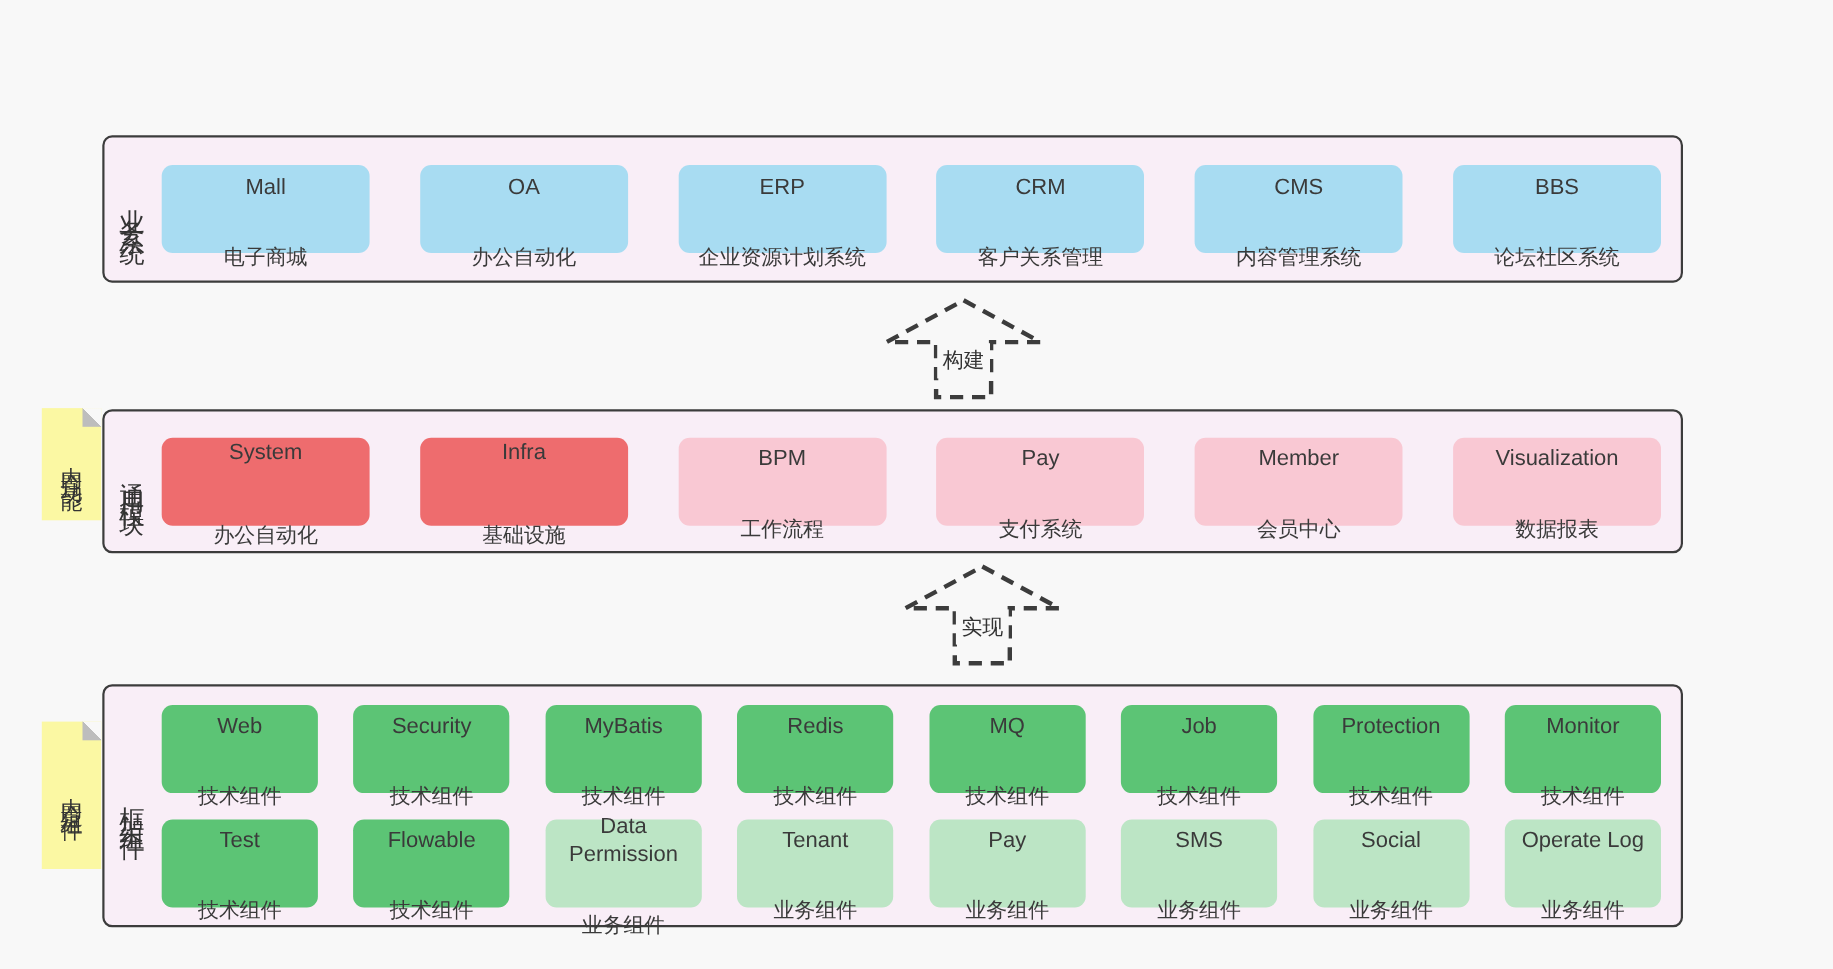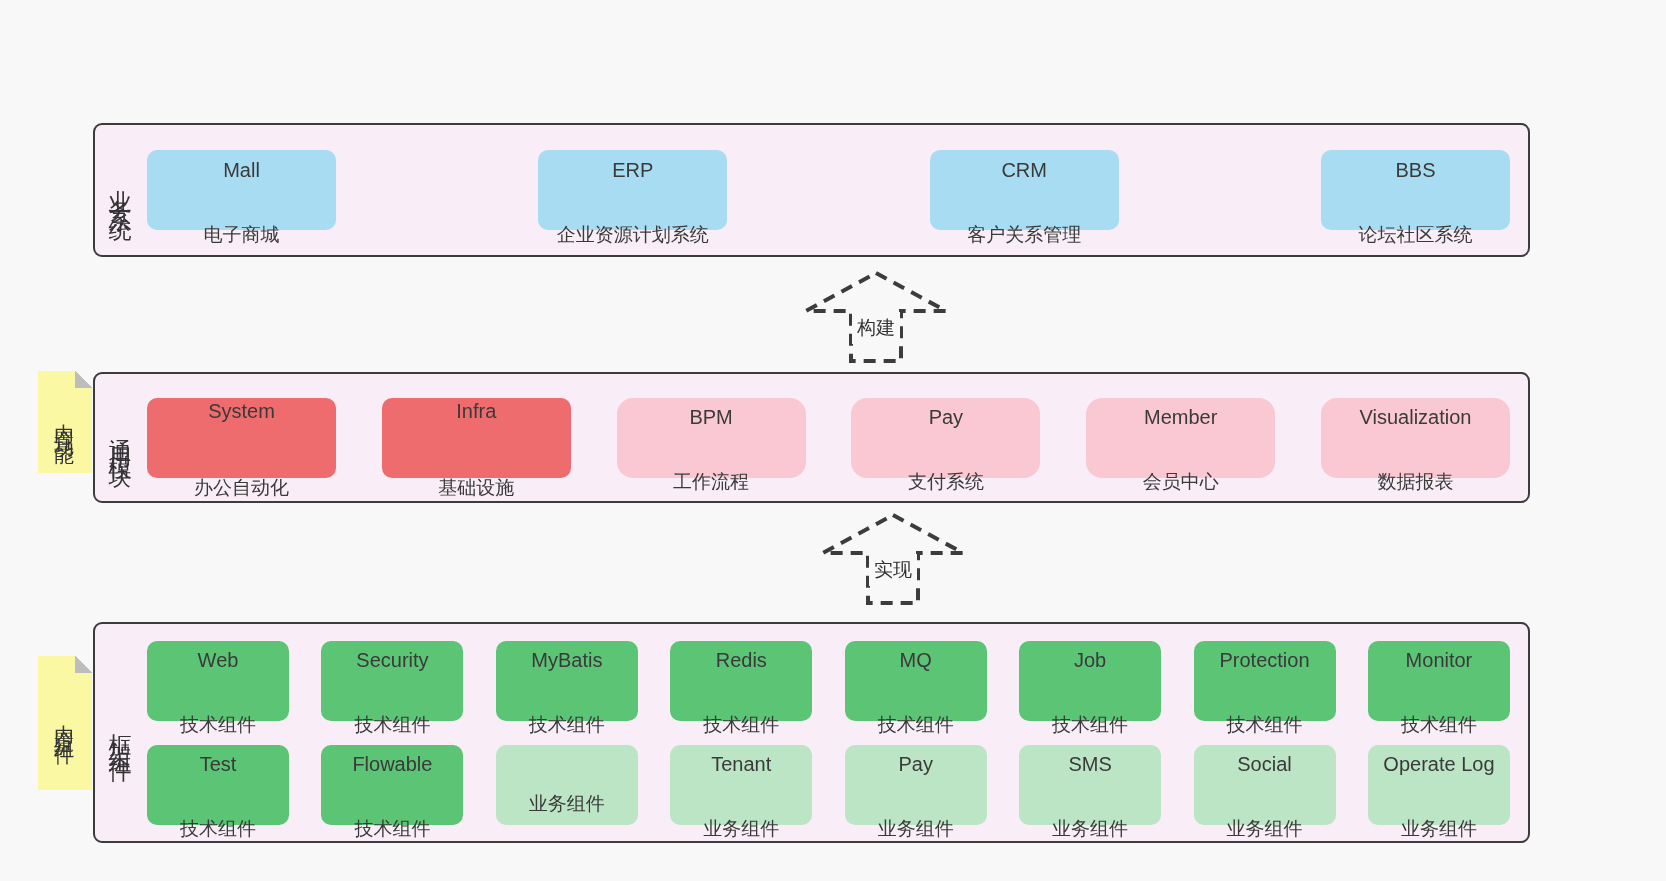--- a/index.html
+++ b/index.html
@@ -36,21 +36,21 @@
     height:80px; border-radius:10px;
     display:flex; flex-direction:column; align-items:center; justify-content:center;
     text-align:center; line-height:1.3; padding:2px 4px;
   }
   .row-6 .box{width:189px;}
   .row-8 .box{width:142px;}
   .box .en{font-size:20px;margin-top:24px;}
   .box .zh{font-size:19px;margin-top:40px;}
   .blue{background:var(--blue);}
   .red{background:var(--red);gap:12px;}
-  .pink{background:var(--pink);border-radius:16px;}
+  .pink{background:var(--pink);}
   .green{background:var(--green);}
   .light_green{background:var(--light-green);}
   .sticky-note{
     position:absolute; left:38px; width:54px; background:var(--note-yellow);
     display:flex; align-items:center; justify-content:center;
   }
   #note-modules{top:371px; height:102px;}
   #note-components{top:656px; height:134px;}
   .sticky-note .note-text{
     writing-mode:vertical-rl; text-orientation:upright;
@@ -79,26 +79,34 @@
 
 <div class="layer" id="layer-business">
   <div class="layer-label">业务系统</div>
   <div class="boxes">
     <div class="box-row row-6">
         <div class="box blue">
           <div class="en">Mall</div>
           <div class="zh">电子商城</div>
         </div>
         <div class="box blue">
+          <div class="en">OA</div>
+          <div class="zh">办公自动化</div>
+        </div>
+        <div class="box blue">
           <div class="en">ERP</div>
           <div class="zh">企业资源计划系统</div>
         </div>
         <div class="box blue">
           <div class="en">CRM</div>
           <div class="zh">客户关系管理</div>
+        </div>
+        <div class="box blue">
+          <div class="en">CMS</div>
+          <div class="zh">内容管理系统</div>
         </div>
         <div class="box blue">
           <div class="en">BBS</div>
           <div class="zh">论坛社区系统</div>
         </div>
       </div>
   </div>
 </div>
 
 <div class="arrow" id="arrow-build">
@@ -191,20 +199,21 @@
     <div class="box-row row-8">
         <div class="box green">
           <div class="en">Test</div>
           <div class="zh">技术组件</div>
         </div>
         <div class="box green">
           <div class="en">Flowable</div>
           <div class="zh">技术组件</div>
         </div>
         <div class="box light_green">
+          <div class="en">Data Permission</div>
           <div class="zh">业务组件</div>
         </div>
         <div class="box light_green">
           <div class="en">Tenant</div>
           <div class="zh">业务组件</div>
         </div>
         <div class="box light_green">
           <div class="en">Pay</div>
           <div class="zh">业务组件</div>
         </div>

